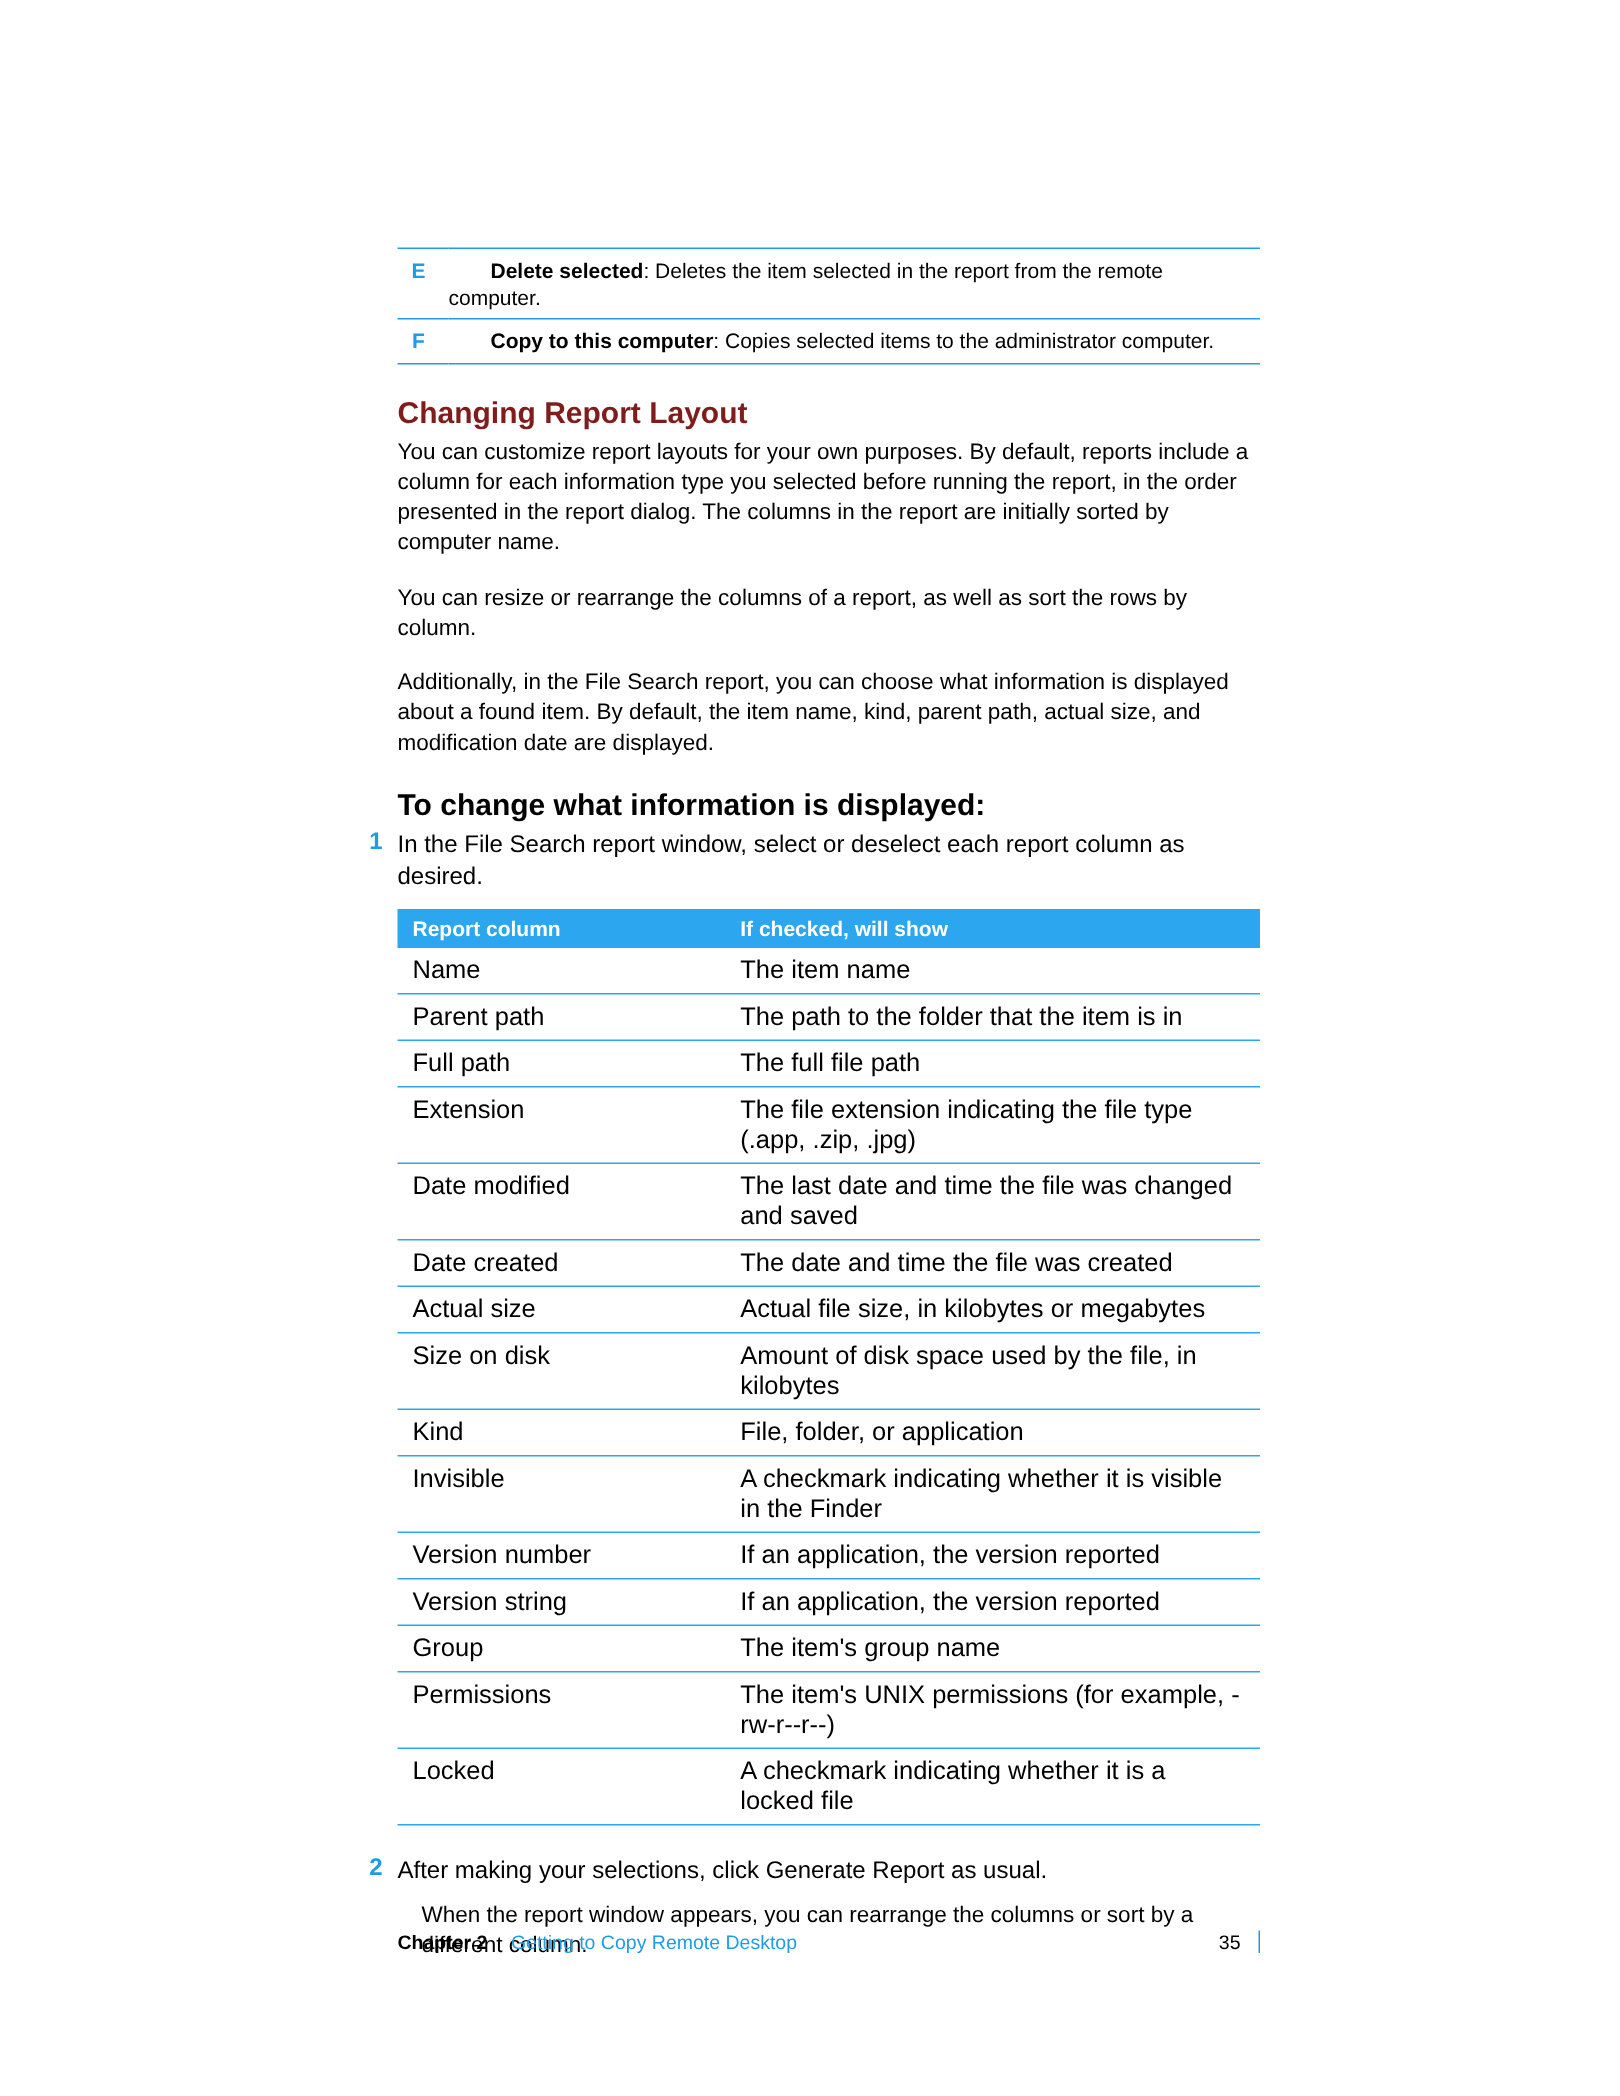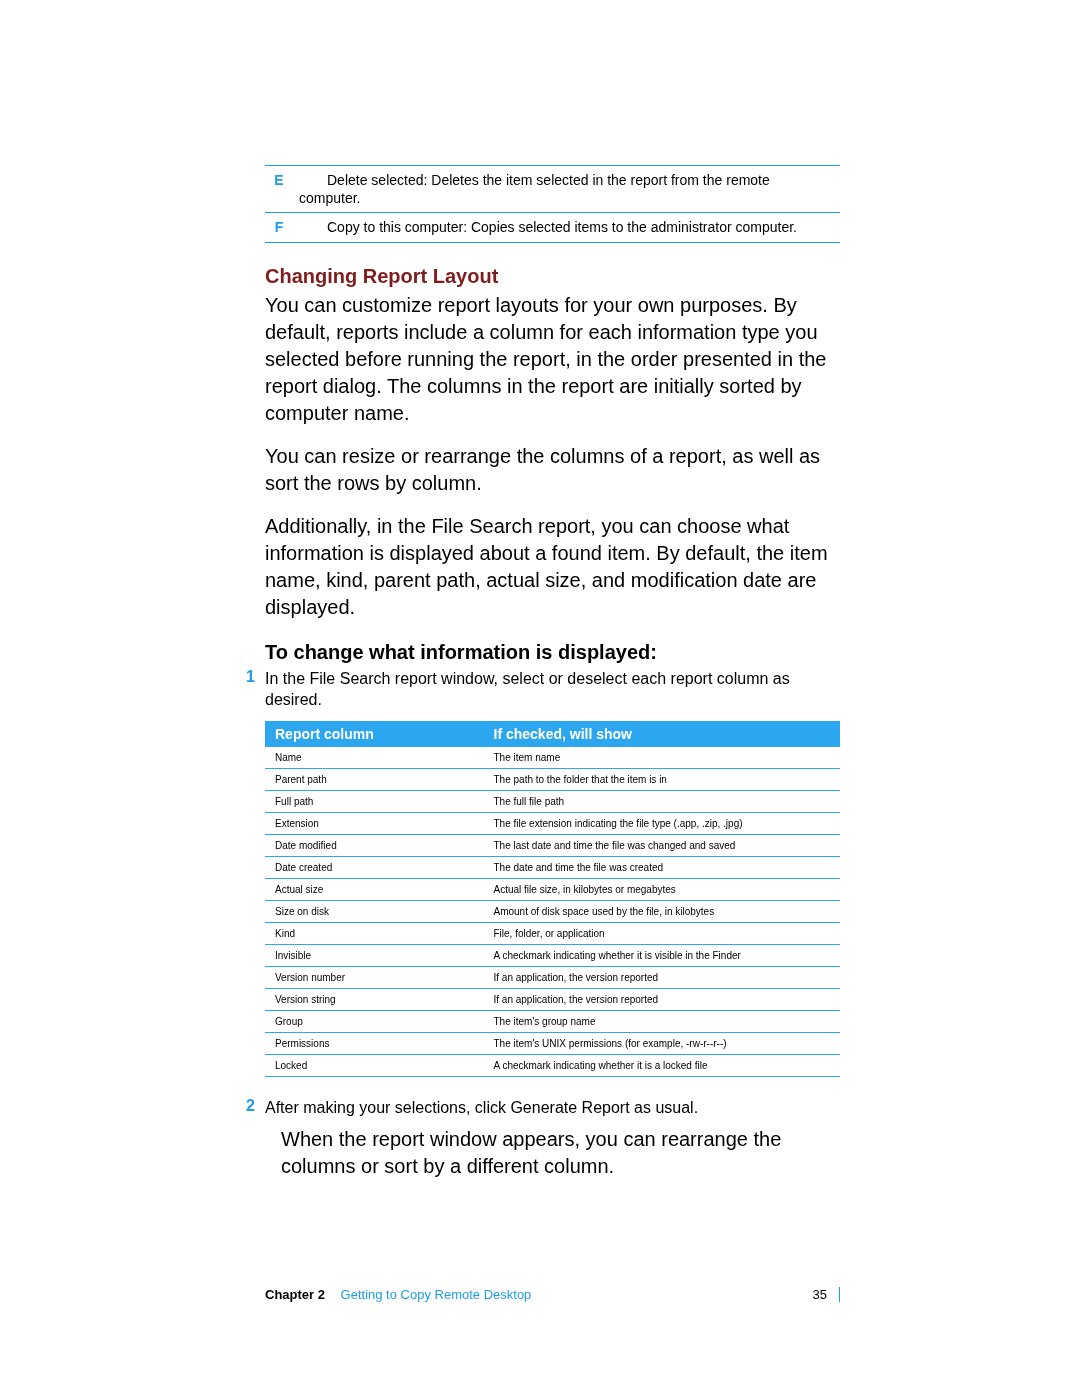--- a/index.html
+++ b/index.html
@@ -33,31 +33,31 @@
     font-size: 14px;
     line-height: 1.3;
   }
   .callout-table td.letter {
     color: #1e9de6;
     font-weight: 700;
     width: 28px;
     text-align: center;
   }
   .callout-table b {
-    font-weight: 400;
+    font-weight: 700;
     padding-left: 28px;
   }
   h2.section-heading {
     color: #7f1d1d;
     font-size: 20px;
     font-weight: 600;
     margin: 0 0 4px 0;
   }
   p.body {
-    font-size: 20px;
+    font-size: 15px;
     line-height: 1.35;
     margin: 0 0 16px 0;
     letter-spacing: 0;
   }
   .subhead {
     font-size: 20px;
     font-weight: 700;
     margin: 20px 0 4px 0;
   }
   .step {
@@ -94,21 +94,21 @@
     font-size: 14px;
     padding: 5px 10px;
   }
   table.report-table th:first-child {
     width: 38%;
   }
   table.report-table tbody tr {
     border-bottom: 1px solid #2ca6ee;
   }
   table.report-table td {
-    font-size: 10px;
+    font-size: 17px;
     padding: 5px 10px 5px 10px;
     vertical-align: top;
   }
   .footer {
     position: absolute;
     bottom: 95px;
     left: 265px;
     right: 240px;
     font-size: 13px;
     display: flex;

